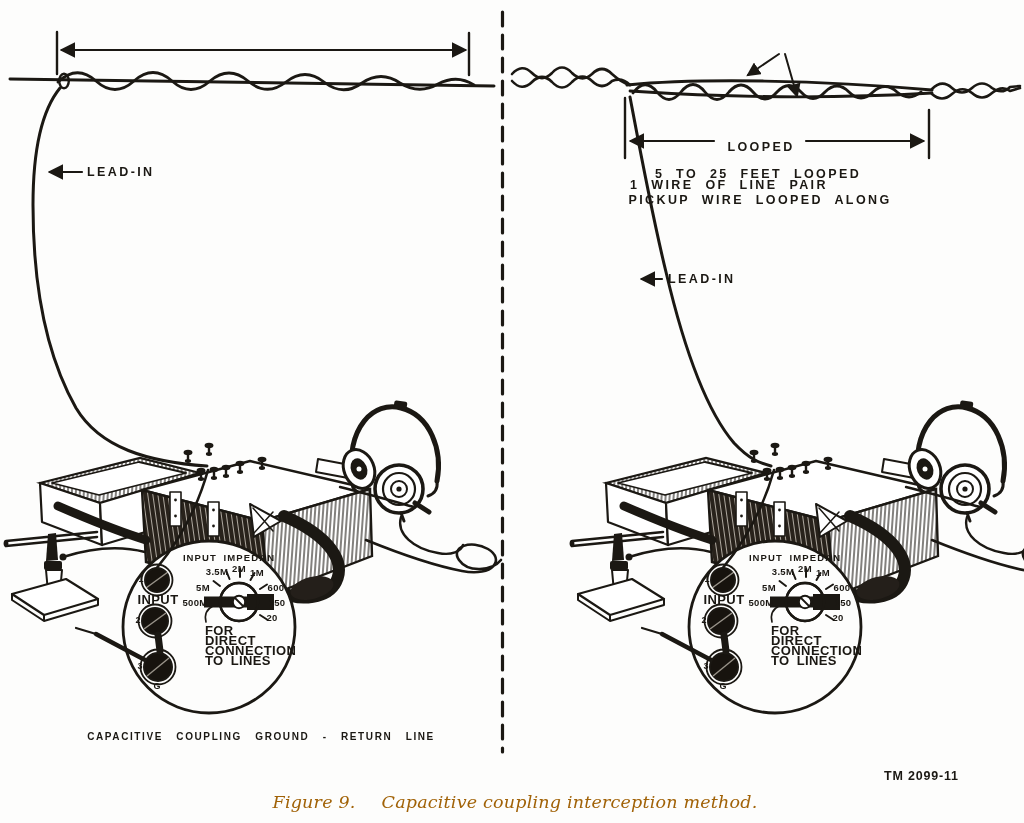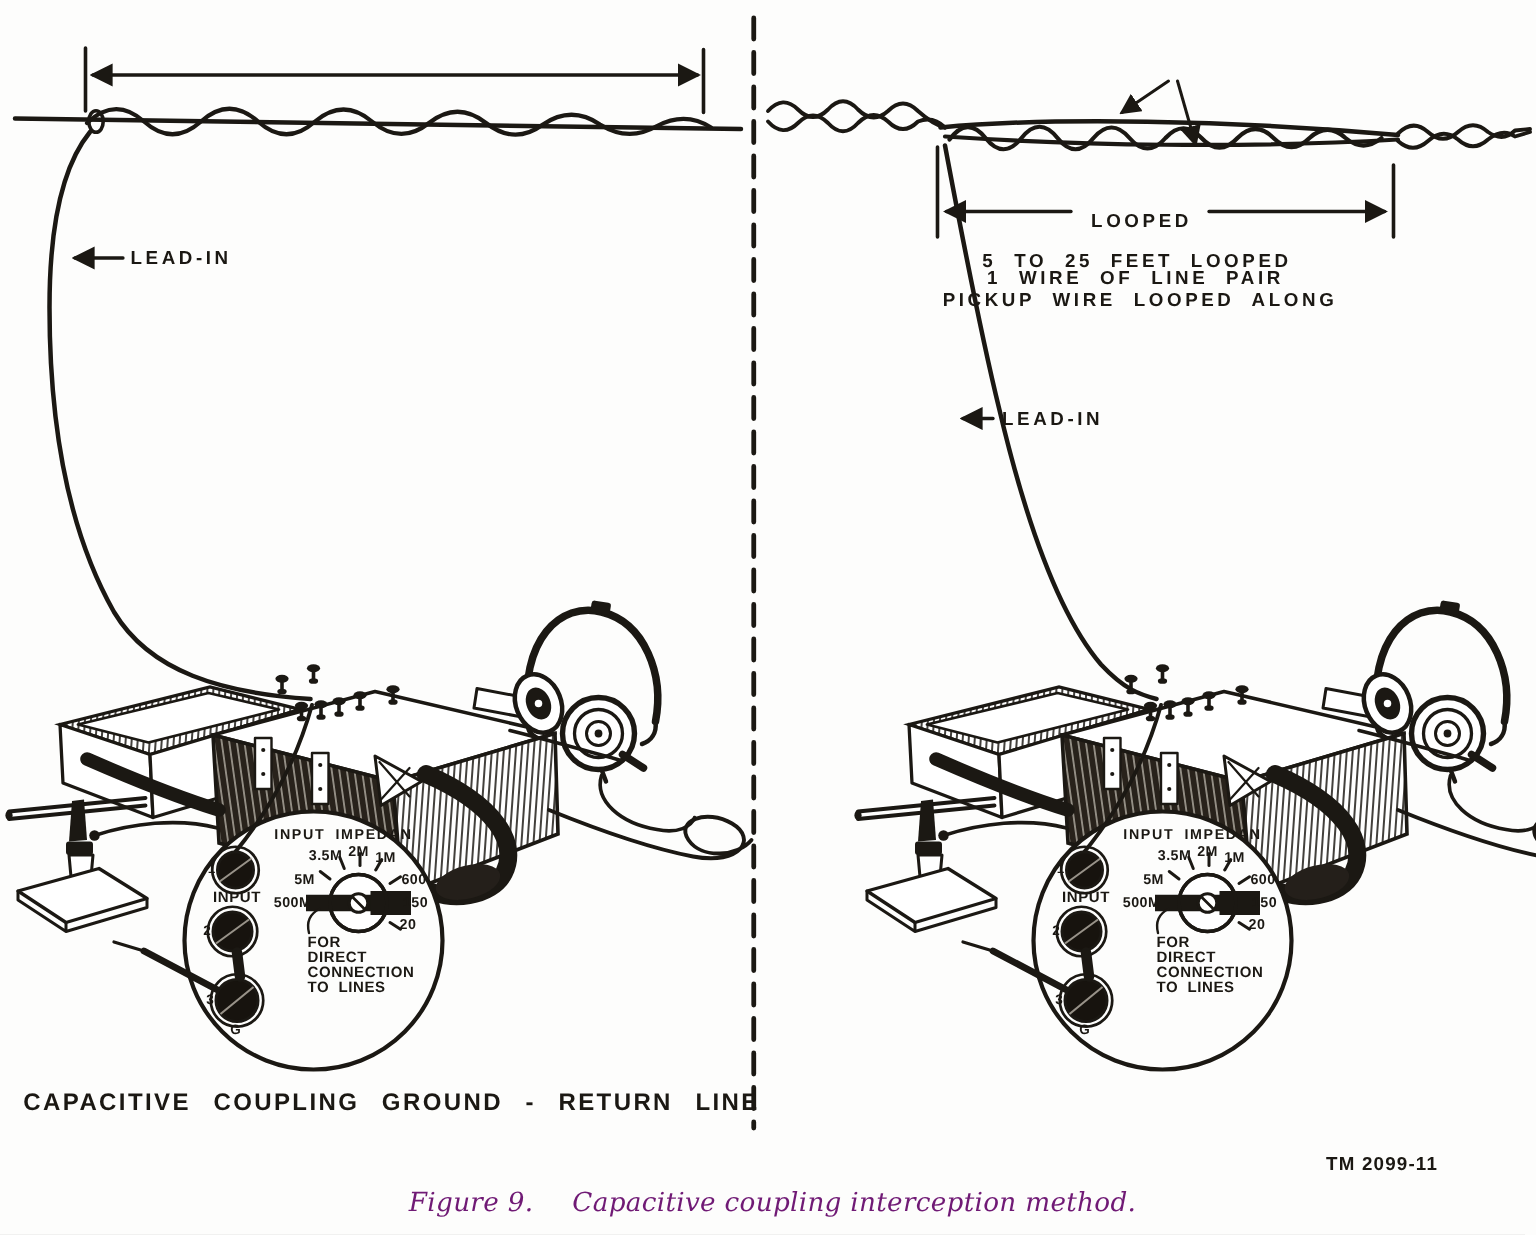--- a/index.html
+++ b/index.html
@@ -7,28 +7,28 @@
         font-family:"Liberation Sans",sans-serif;color:#1b1813;}
   #art{position:absolute;left:0;top:0;}
   .k{stroke:#1b1813;fill:none;stroke-linecap:round;stroke-linejoin:round;}
   .kf{stroke:#1b1813;fill:#fff;stroke-linejoin:round;}
   .f{fill:#1b1813;stroke:none;}
   .lab{position:absolute;white-space:nowrap;font-weight:bold;}
   .cx{transform:translate(-50%,-50%);}
   .cy{transform:translate(0,-50%);}
   .lbl{font-size:12.5px;letter-spacing:2.4px;word-spacing:6px;}
   .bgw{background:#fdfdfc;padding:0 5px;}
-  .cap{font-size:16px;letter-spacing:1.6px;word-spacing:9px;}
+  .cap{font-size:10px;letter-spacing:1.6px;word-spacing:9px;}
   .dlbl{font-size:9.5px;letter-spacing:.3px;text-align:center;}
   .dtitle{font-size:9.5px;letter-spacing:1.1px;word-spacing:3px;}
-  .dnote{font-size:10px;letter-spacing:.4px;word-spacing:3px;}
+  .dnote{font-size:13px;letter-spacing:.4px;word-spacing:3px;}
   .dterm{font-size:9px;}
   .tm{font-size:12.5px;letter-spacing:.8px;}
   .fig{font-family:"DejaVu Serif",serif;font-style:italic;font-weight:normal;
-       font-size:17.5px;letter-spacing:.2px;color:#701a75;}
+       font-size:17.5px;letter-spacing:.2px;color:#a16207;}
   .fig .t2{margin-left:26px;}
 </style>
 </head>
 <body>
 
 <div id="page">
 
 <svg id="art" width="1024" height="823" viewBox="0 0 1024 823">
   <defs>
     <marker id="arr" viewBox="0 0 10 10" refX="8.5" refY="5" markerWidth="7" markerHeight="7" orient="auto-start-reverse">
@@ -201,21 +201,21 @@
 
   <path d="M502.5,12 V752" class="k" stroke-width="3.2" stroke-dasharray="14 9"></path>
 </svg>
 
 <div class="lab lbl cy" style="left:87px;top:172px;">LEAD-IN</div>
 <div class="lab cap cx" style="left:261px;top:736px;">CAPACITIVE COUPLING GROUND - RETURN LINE</div>
 
 <div class="lab lbl cx" style="left:758px;top:130px;margin-top:44px;">5 TO 25 FEET LOOPED</div>
 <div class="lab lbl bgw cx" style="left:761px;top:147px;">LOOPED</div>
 <div class="lab lbl cx" style="left:760px;top:168px;margin-top:32px;">PICKUP WIRE LOOPED ALONG</div>
-<div class="lab lbl cx" style="left:757px;top:185px;">1 WIRE OF LINE PAIR</div>
+<div class="lab lbl cx" style="left:729px;top:185px;">1 WIRE OF LINE PAIR</div>
 <div class="lab lbl cy" style="left:668px;top:279px;">LEAD-IN</div>
 
 <div class="lab dtitle cx" style="left:229px;top:557px;">INPUT IMPEDAN</div>
 <div class="lab dlbl cx" style="left:217px;top:571px;">3.5M</div>
 <div class="lab dlbl cx" style="left:239px;top:568px;">2M</div>
 <div class="lab dlbl cx" style="left:257px;top:572px;">1M</div>
 <div class="lab dlbl cx" style="left:203px;top:587px;">5M</div>
 <div class="lab dlbl cx" style="left:276px;top:587px;">600</div>
 <div class="lab dlbl cx" style="left:195px;top:602px;">500M</div>
 <div class="lab dlbl cx" style="left:277px;top:602px;">150</div>

